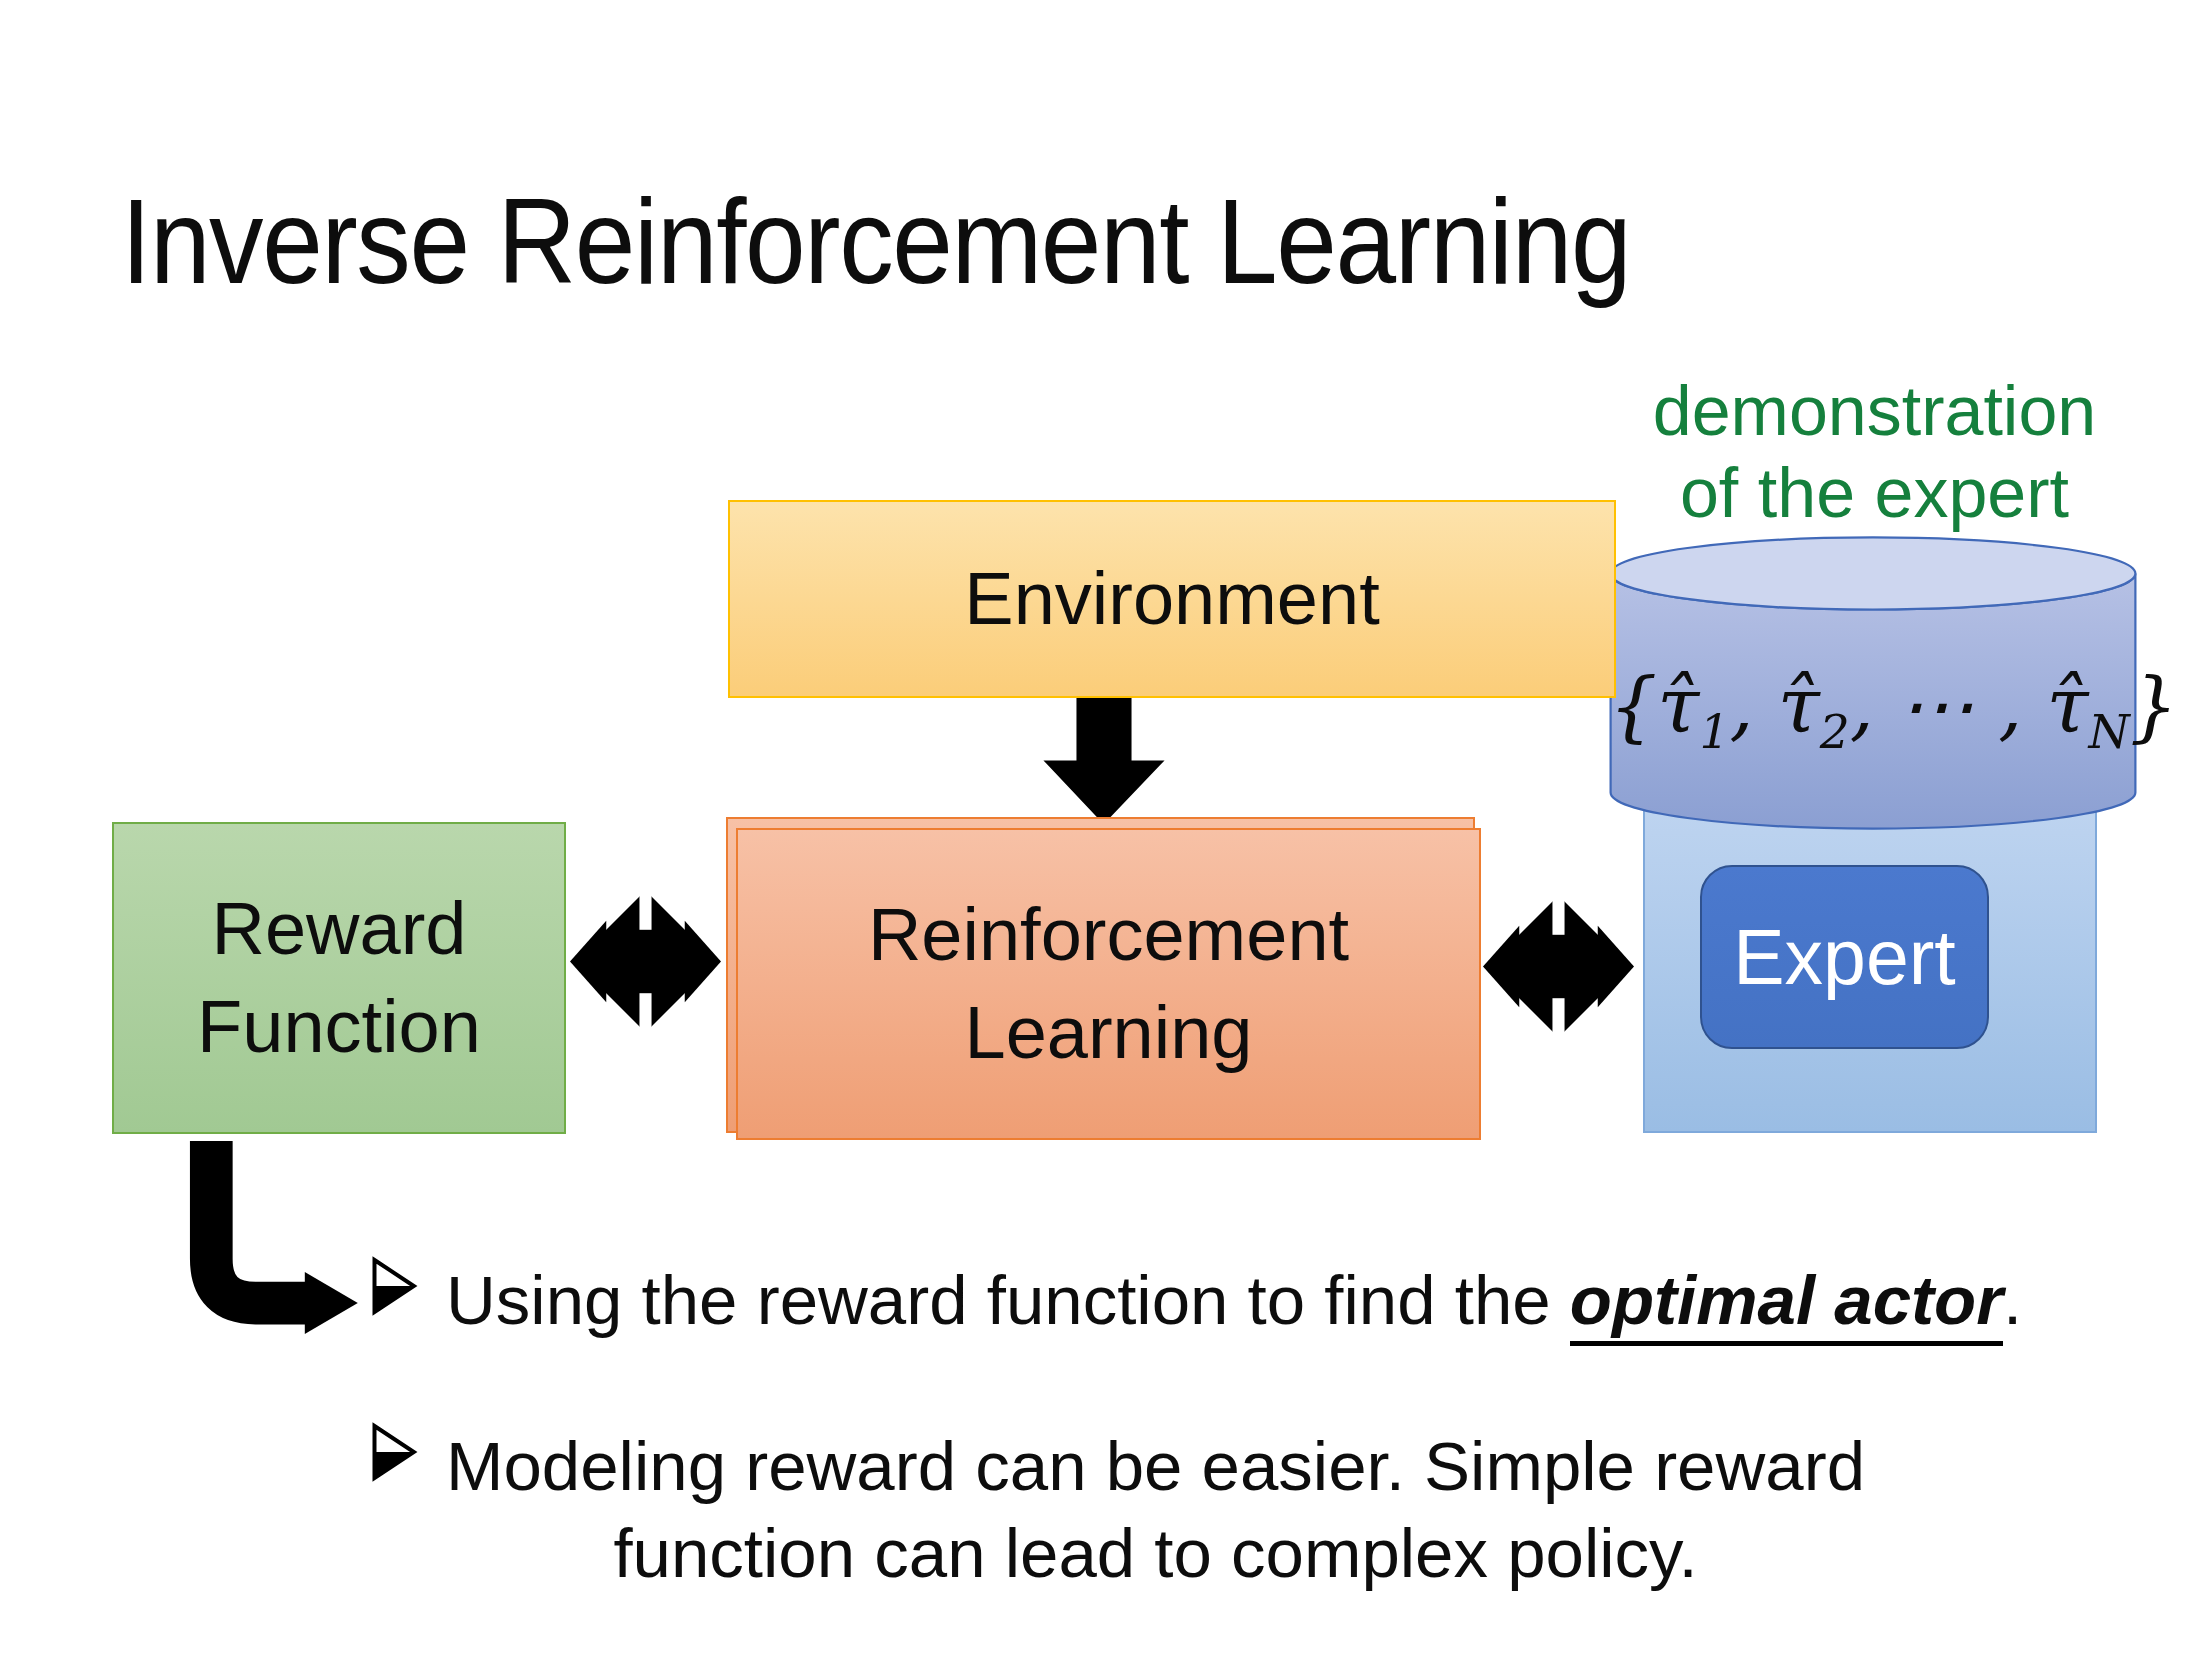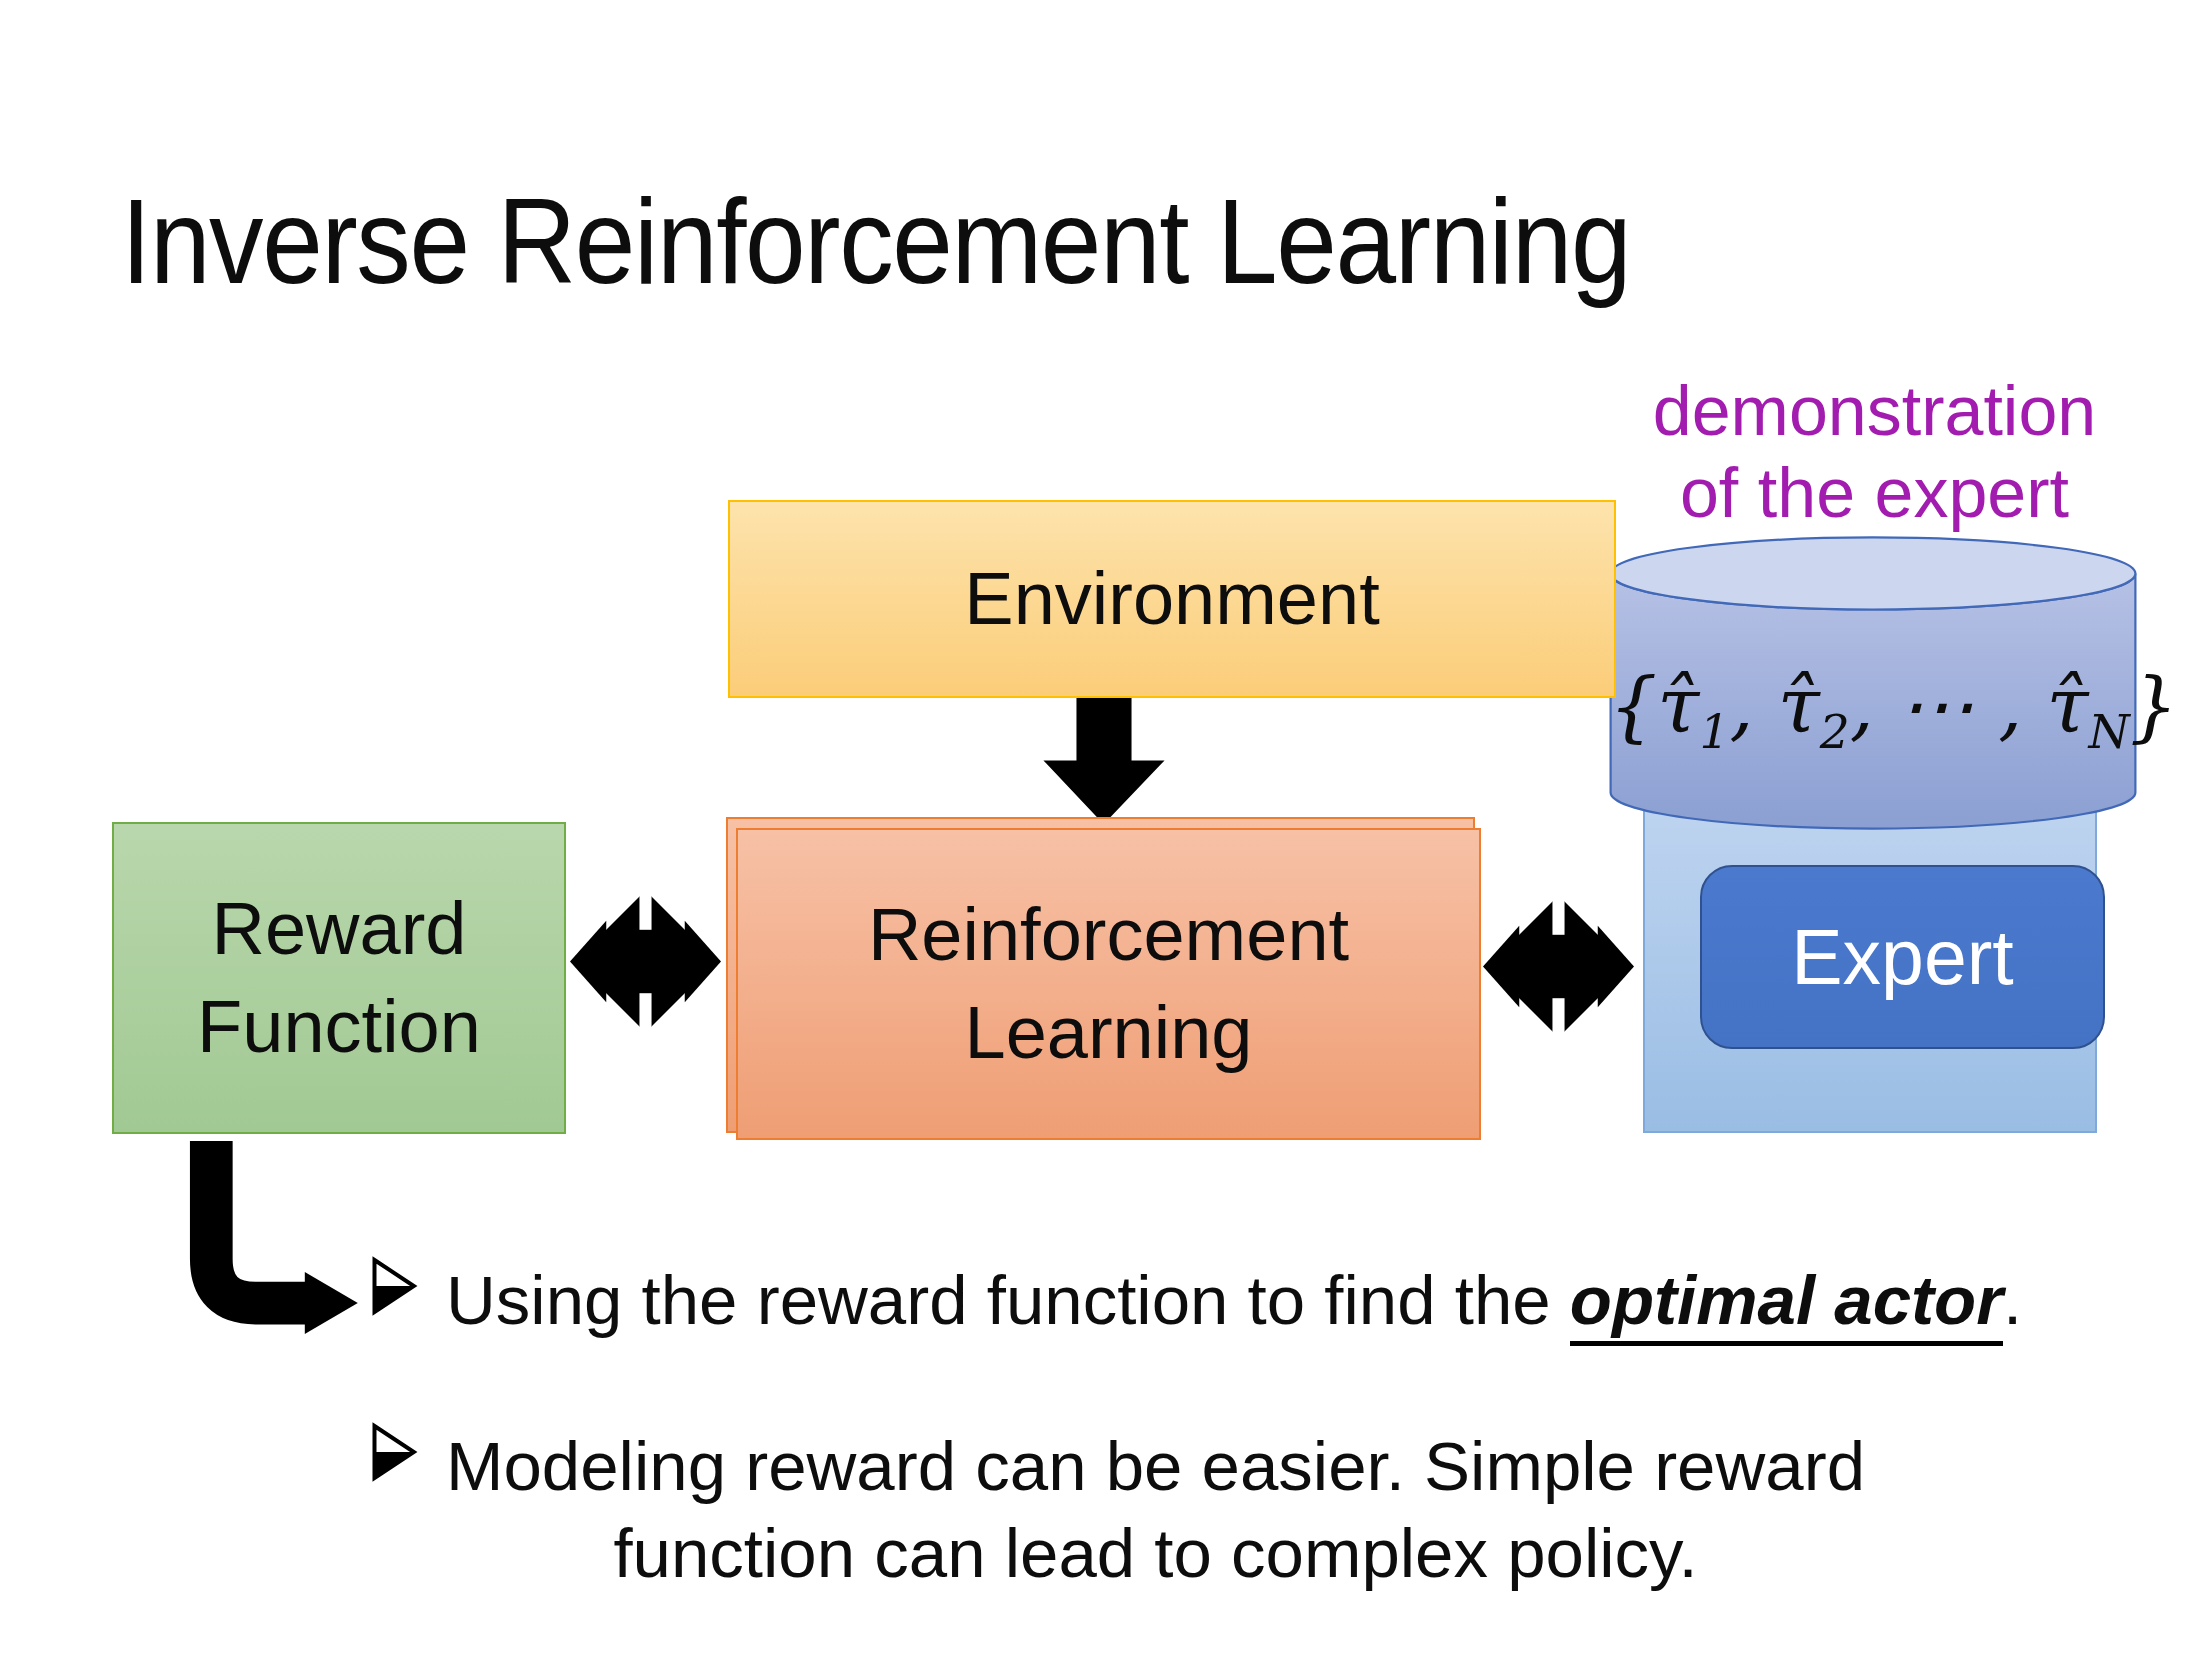--- a/index.html
+++ b/index.html
@@ -14,21 +14,21 @@
   .title{
     left:121px; top:171px; width:1985px;
     font-size:121px; font-weight:400; letter-spacing:-1.5px;
     transform:scaleX(0.9); transform-origin:left top;
     white-space:nowrap; color:#0d0d0d;
   }
 
   
   .demo-label{
     left:1617px; top:371px; width:515px;
-    font-size:70px; line-height:1.17; text-align:center; color:#a21caf;
+    font-size:70px; line-height:1.17; text-align:center; color:#15803d;
   }
 
   
   .dbox{
     display:flex; align-items:center; justify-content:center;
     text-align:center; font-size:74px; line-height:1.33; color:#0d0d0d;
     box-sizing:border-box;
   }
   .env-box{
     left:728px; top:500px; width:888px; height:198px;
@@ -53,21 +53,21 @@
   }
   .reward-box .label-wrap{width:353px;text-align:center;}
 
   
   .expert-panel{
     left:1643px; top:803px; width:454px; height:330px;
     border:2.2px solid var(--panel-border); box-sizing:border-box;
     background:linear-gradient(180deg, var(--panel-fill-top), var(--panel-fill-bottom));
   }
   .expert-box{
-    left:1700px; top:865px; width:405px; height:184px;
+    left:1700px; top:865px; width:289px; height:184px;
     border:2.9px solid var(--expert-border); border-radius:32px; box-sizing:border-box;
     background:linear-gradient(180deg, var(--expert-fill-top), var(--expert-fill-bottom));
     display:flex; align-items:center; justify-content:center;
     color:#ffffff; font-size:77px;
   }
 
   .cylinder-svg{left:1609px; top:536px;}
 
   .traj-formula{
     left:1609px; top:651px; width:473px; text-align:center;

